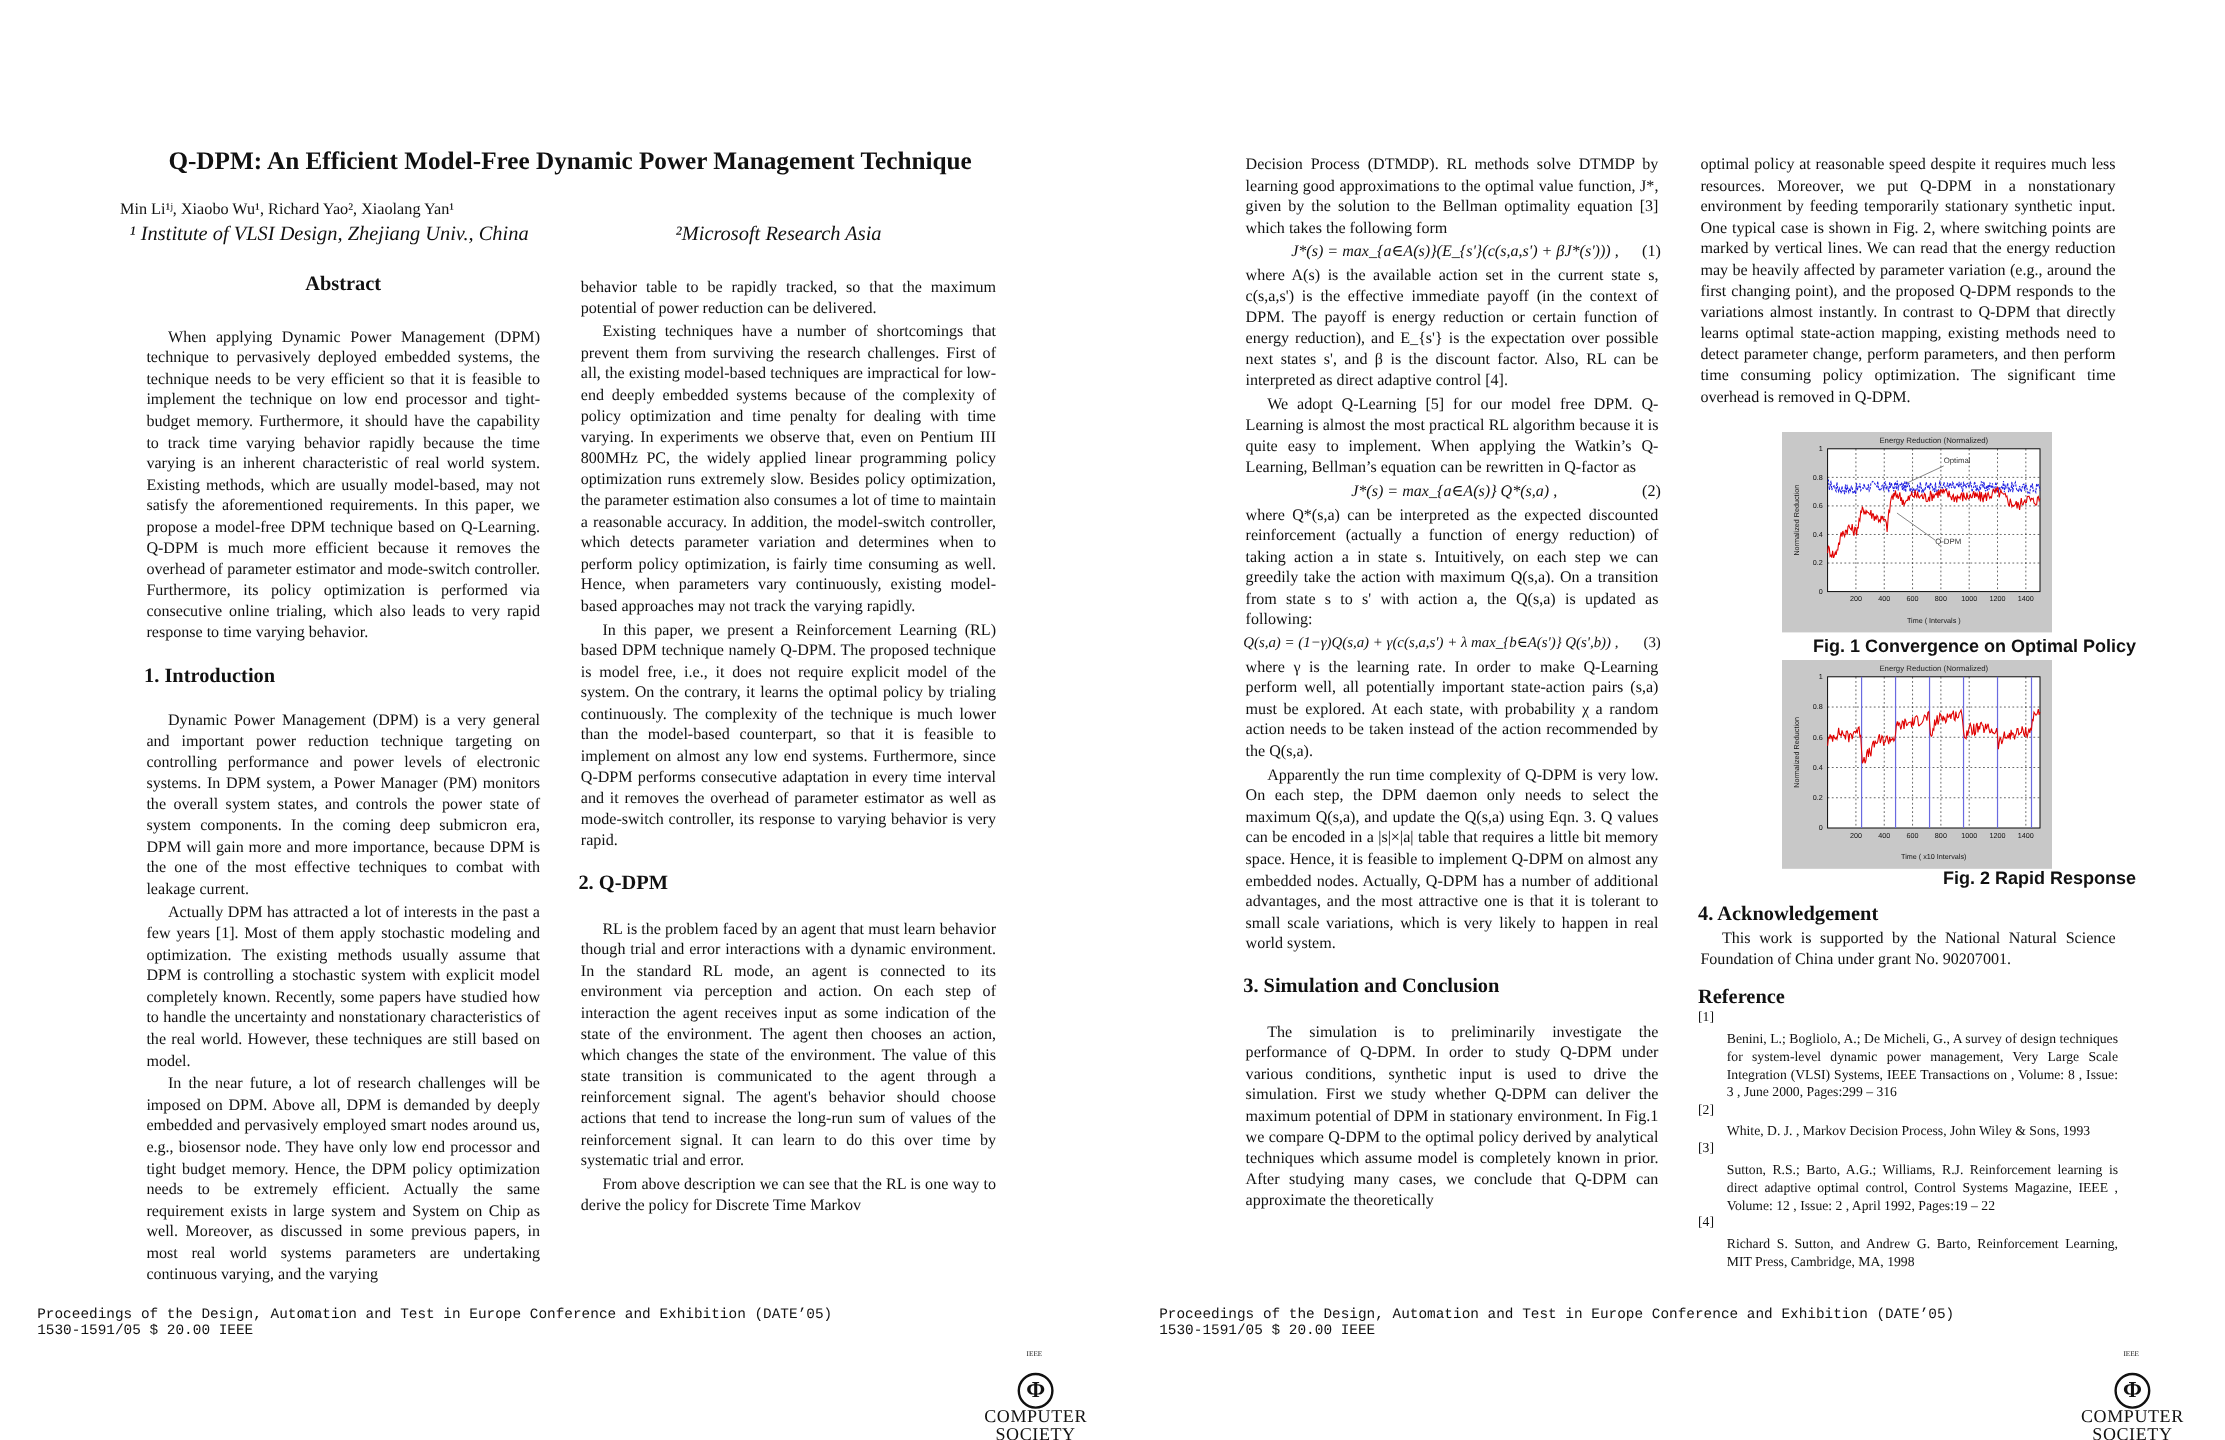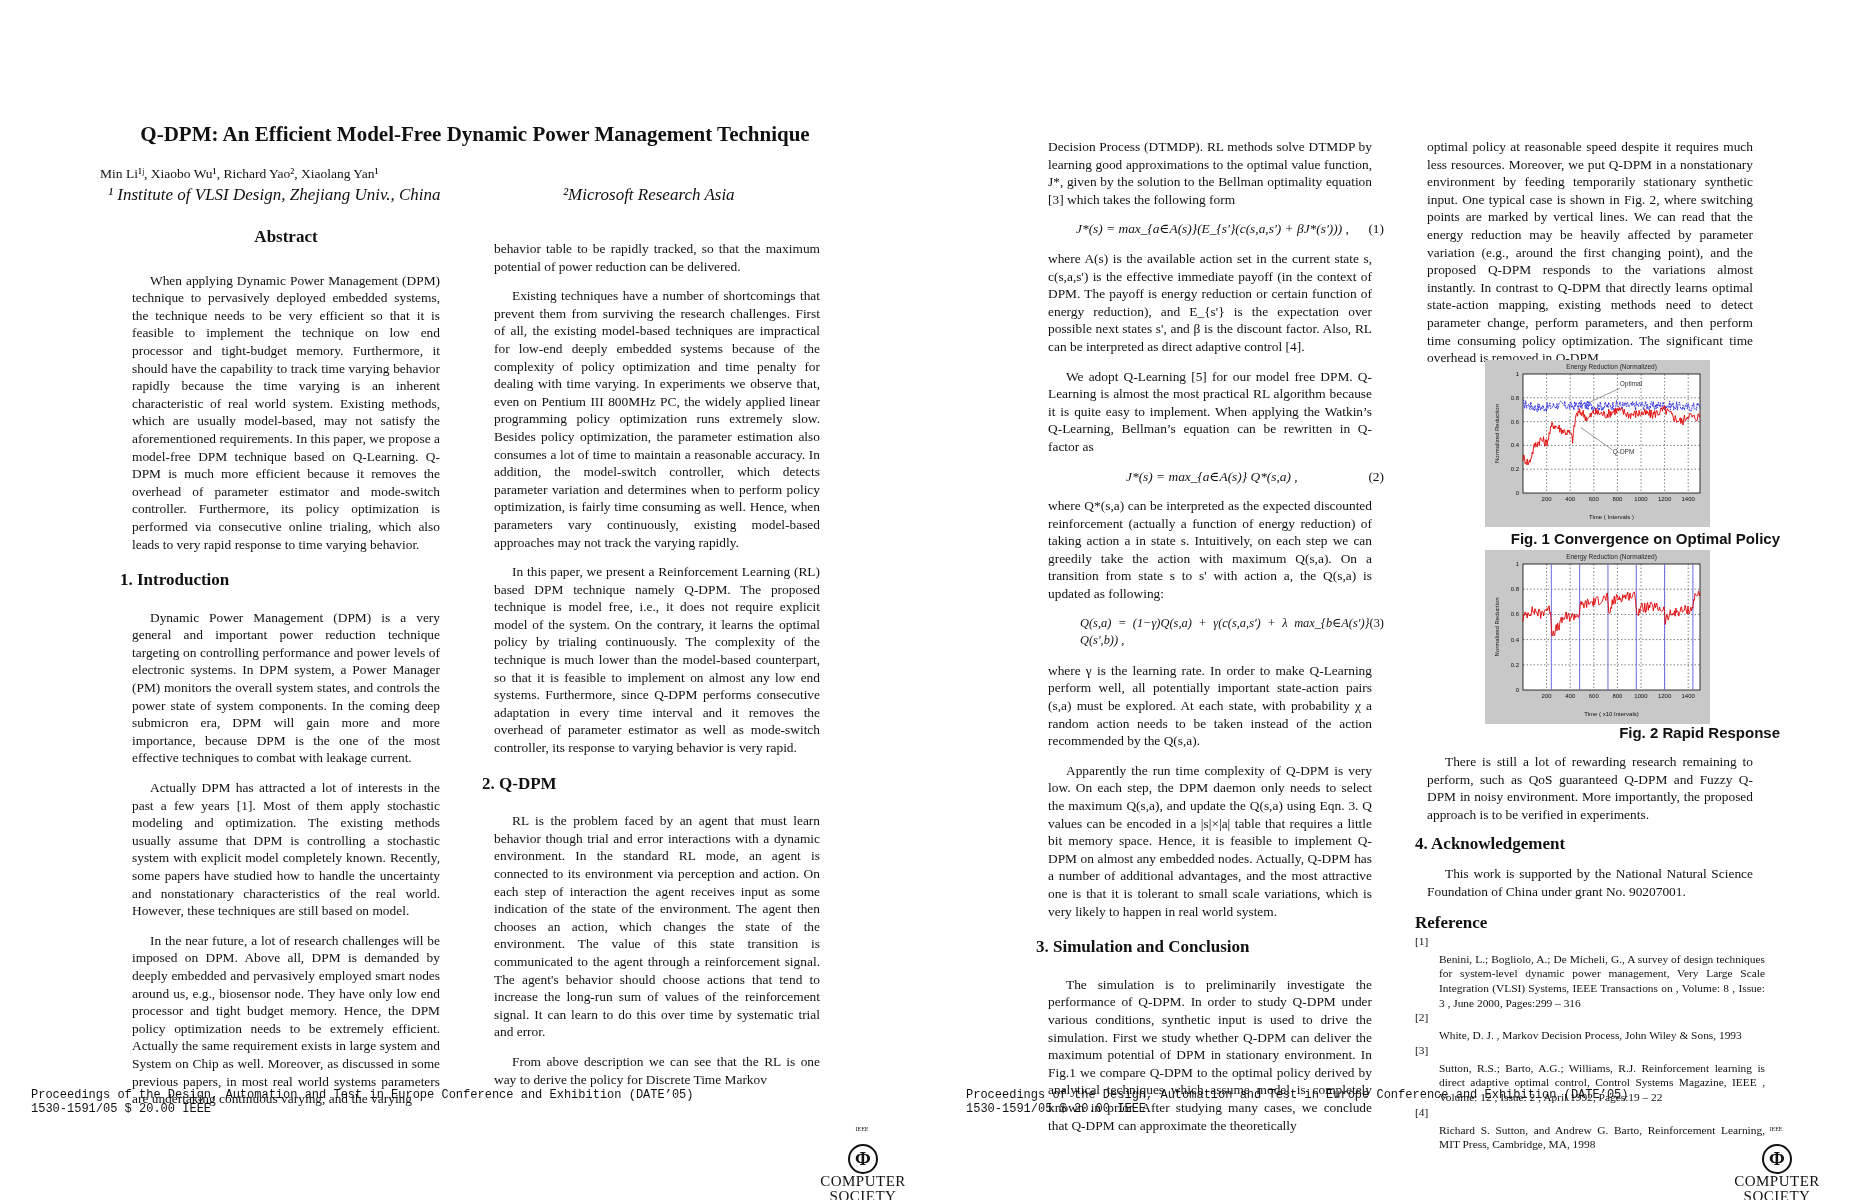--- a/index.html
+++ b/index.html
@@ -3,21 +3,21 @@
 <meta charset="utf-8">
 <style>
   html, body { margin:0; padding:0; background:#ffffff; }
   body { width:1854px; height:1200px; position:relative; overflow:hidden;
          font-family:"Liberation Serif", "DejaVu Serif", serif; color:#111; }
   .abs { position:absolute; }
   .title { left:100px; width:750px; top:122px; text-align:center; font-weight:bold; font-size:21px; }
   .authors { left:100px; width:750px; top:166px; text-align:left; font-size:13.5px; }
   .affil { top:185px; font-style:italic; font-size:17px; }
   .col { position:absolute; font-size:13.4px; line-height:17.6px; text-align:justify; }
-  .col p { margin:12px; text-indent:18px;font-family:Liberation Serif, serif; }
+  .col p { margin:2px; text-indent:18px;font-family:Liberation Serif, serif; }
   .col p.noindent { text-indent:0; }
   .h-abs { text-align:center; font-weight:bold; font-size:17px; margin:0 0 26px 0; }
   .h-sec { font-weight:bold; font-size:17px; margin:18px 0 20px 0; }
   .h-sec2 { font-weight:bold; font-size:17px; margin:12px 0 2px 0; }
   .eq { display:flex; justify-content:space-between; font-style:italic; padding-left:40px; margin:2px 0; }
   .eq .num { font-style:normal; }
   .footer { font-family:Liberation Mono, monospace; font-size:12px; line-height:14px; top:1088px; }
   .logo { text-align:center; font-family:"Liberation Serif", serif; width:90px; top:1126px; }
   .logo .ring { width:26px; height:26px; border:2px solid #111; border-radius:50%; margin:0 auto; font-size:19px; line-height:26px; font-weight:bold; }
   .logo .ieee { font-size:6px; display:inline-block; vertical-align:top; margin-right:2px; }
@@ -74,21 +74,21 @@
     <span>J*(s) = max_{a∈A(s)}(E_{s'}(c(s,a,s') + βJ*(s'))) ,</span>
     <span class="num">(1)</span>
   </div>
   <p class="noindent">where A(s) is the available action set in the current state s, c(s,a,s') is the effective immediate payoff (in the context of DPM. The payoff is energy reduction or certain function of energy reduction), and E_{s'} is the expectation over possible next states s', and β is the discount factor. Also, RL can be interpreted as direct adaptive control [4].</p>
   <p>We adopt Q-Learning [5] for our model free DPM. Q-Learning is almost the most practical RL algorithm because it is quite easy to implement. When applying the Watkin’s Q-Learning, Bellman’s equation can be rewritten in Q-factor as</p>
   <div class="eq" style="padding-left:90px;">
     <span>J*(s) = max_{a∈A(s)} Q*(s,a) ,</span>
     <span class="num">(2)</span>
   </div>
   <p class="noindent">where Q*(s,a) can be interpreted as the expected discounted reinforcement (actually a function of energy reduction) of taking action a in state s. Intuitively, on each step we can greedily take the action with maximum Q(s,a). On a transition from state s to s' with action a, the Q(s,a) is updated as following:</p>
-  <div class="eq" style="padding-left:0; font-size:12.4px;margin-left:44px;">
+  <div class="eq" style="padding-left:0; font-size:12.4px;">
     <span>Q(s,a) = (1−γ)Q(s,a) + γ(c(s,a,s') + λ max_{b∈A(s')} Q(s',b)) ,</span>
     <span class="num">(3)</span>
   </div>
   <p class="noindent">where γ is the learning rate. In order to make Q-Learning perform well, all potentially important state-action pairs (s,a) must be explored. At each state, with probability χ a random action needs to be taken instead of the action recommended by the Q(s,a).</p>
   <p>Apparently the run time complexity of Q-DPM is very low. On each step, the DPM daemon only needs to select the maximum Q(s,a), and update the Q(s,a) using Eqn. 3. Q values can be encoded in a |s|×|a| table that requires a little bit memory space. Hence, it is feasible to implement Q-DPM on almost any embedded nodes. Actually, Q-DPM has a number of additional advantages, and the most attractive one is that it is tolerant to small scale variations, which is very likely to happen in real world system.</p>
   <div class="h-sec">3.   Simulation and Conclusion</div>
   <p>The simulation is to preliminarily investigate the performance of Q-DPM. In order to study Q-DPM under various conditions, synthetic input is used to drive the simulation. First we study whether Q-DPM can deliver the maximum potential of DPM in stationary environment. In Fig.1 we compare Q-DPM to the optimal policy derived by analytical techniques which assume model is completely known in prior. After studying many cases, we conclude that Q-DPM can approximate the theoretically</p>
 </div>
 
 <div class="col" style="left:1415px; top:126px; width:350px;">
@@ -170,21 +170,20 @@
       <line x1="122.96" y1="14" x2="122.96" y2="140" stroke="#6a6ae0" stroke-width="1"></line>
       <line x1="151.28" y1="14" x2="151.28" y2="140" stroke="#6a6ae0" stroke-width="1"></line>
       <line x1="179.6" y1="14" x2="179.6" y2="140" stroke="#6a6ae0" stroke-width="1"></line>
       <line x1="207.92" y1="14" x2="207.92" y2="140" stroke="#6a6ae0" stroke-width="1"></line>
       <polyline points="38.0,71.5 38.7,64.7 39.4,65.3 40.1,61.9 40.8,64.9 41.5,63.6 42.2,68.0 43.0,62.5 43.7,64.7 44.4,65.8 45.1,64.6 45.8,66.1 46.5,62.2 47.2,56.6 47.9,62.1 48.6,61.8 49.3,63.7 50.0,58.6 50.7,61.0 51.5,63.0 52.2,62.9 52.9,66.1 53.6,59.4 54.3,59.1 55.0,61.6 55.7,68.4 56.4,61.9 57.1,61.2 57.8,62.0 58.5,66.0 59.2,61.9 59.9,59.9 60.7,59.5 61.4,60.6 62.1,58.5 62.8,60.3 63.5,56.3 64.2,55.8 64.9,63.8 65.6,62.3 66.3,75.9 67.0,86.1 67.7,84.5 68.4,80.9 69.2,86.0 69.9,84.0 70.6,77.4 71.3,74.5 72.0,80.8 72.7,73.1 73.4,77.6 74.1,80.2 74.8,72.8 75.5,69.3 76.2,67.4 76.9,72.8 77.6,67.2 78.4,69.4 79.1,69.5 79.8,67.9 80.5,63.9 81.2,61.9 81.9,69.2 82.6,66.5 83.3,63.2 84.0,64.1 84.7,71.4 85.4,68.5 86.1,68.2 86.9,63.8 87.6,63.3 88.3,67.3 89.0,70.1 89.7,64.0 90.4,67.6 91.1,66.0 91.8,66.4 92.5,64.7 93.2,67.6 93.9,66.3 94.6,62.0 95.3,54.4 96.1,51.2 96.8,55.0 97.5,52.3 98.2,53.5 98.9,57.9 99.6,55.5 100.3,50.8 101.0,51.1 101.7,57.5 102.4,48.9 103.1,50.5 103.8,54.5 104.6,54.1 105.3,52.2 106.0,52.1 106.7,51.7 107.4,51.7 108.1,56.2 108.8,47.7 109.5,54.7 110.2,52.4 110.9,47.7 111.6,47.0 112.3,46.5 113.0,47.8 113.8,54.7 114.5,54.7 115.2,53.7 115.9,53.4 116.6,52.5 117.3,51.3 118.0,49.1 118.7,45.9 119.4,46.3 120.1,47.6 120.8,50.5 121.5,43.7 122.3,43.0 123.0,51.7 123.7,61.9 124.4,63.5 125.1,62.7 125.8,57.4 126.5,58.4 127.2,49.6 127.9,54.6 128.6,52.0 129.3,46.1 130.0,53.8 130.7,51.0 131.5,44.5 132.2,45.4 132.9,48.1 133.6,50.0 134.3,46.6 135.0,49.8 135.7,48.3 136.4,52.2 137.1,51.0 137.8,44.6 138.5,47.7 139.2,47.4 140.0,44.9 140.7,49.1 141.4,45.0 142.1,44.9 142.8,42.1 143.5,49.6 144.2,50.5 144.9,43.0 145.6,47.6 146.3,48.4 147.0,47.9 147.7,44.4 148.4,43.4 149.2,41.8 149.9,45.7 150.6,51.7 151.3,59.6 152.0,64.6 152.7,64.8 153.4,65.6 154.1,58.7 154.8,63.0 155.5,58.5 156.2,55.1 156.9,53.0 157.7,56.3 158.4,62.1 159.1,61.3 159.8,53.1 160.5,62.6 161.2,61.7 161.9,54.1 162.6,52.5 163.3,60.3 164.0,55.1 164.7,57.9 165.4,52.6 166.1,52.0 166.9,54.3 167.6,54.8 168.3,60.8 169.0,58.1 169.7,53.2 170.4,57.6 171.1,55.0 171.8,53.1 172.5,57.7 173.2,60.6 173.9,60.3 174.6,57.1 175.4,60.6 176.1,60.5 176.8,61.5 177.5,60.9 178.2,59.6 178.9,56.7 179.6,62.8 180.3,74.4 181.0,68.5 181.7,64.6 182.4,65.8 183.1,70.0 183.8,67.8 184.6,63.6 185.3,59.7 186.0,65.1 186.7,64.6 187.4,65.2 188.1,63.0 188.8,64.4 189.5,60.8 190.2,66.2 190.9,58.1 191.6,62.4 192.3,60.8 193.1,61.9 193.8,66.1 194.5,62.6 195.2,61.4 195.9,57.1 196.6,57.1 197.3,62.3 198.0,61.7 198.7,60.4 199.4,60.4 200.1,55.3 200.8,58.0 201.5,61.7 202.3,64.1 203.0,56.0 203.7,61.9 204.4,64.0 205.1,60.6 205.8,57.2 206.5,60.7 207.2,57.1 207.9,58.1 208.6,49.7 209.3,50.4 210.0,43.5 210.8,44.8 211.5,45.9 212.2,45.6 212.9,44.1 213.6,40.9 214.3,45.8 215.0,43.5" fill="none" stroke="#e00000" stroke-width="0.9" stroke-dasharray=""></polyline>
     </svg>
 </div>
 <div class="fig-cap" style="left:1415px; top:724px; width:365px;">Fig. 2 Rapid Response</div>
 
 <div class="col" style="left:1415px; top:741px; width:350px;">
-  <p>There is still a lot of rewarding research remaining to perform, such as QoS guaranteed Q-DPM and Fuzzy Q-DPM in noisy environment. More importantly, the proposed approach is to be verified in experiments.</p>
   <div class="h-sec2" style="">4.   Acknowledgement</div>
   <p>This work is supported by the National Natural Science Foundation of China under grant No. 90207001.</p>
   <div class="h-sec2" style="margin-top:14px;">Reference</div>
   <div class="refs" id="refs">
       <div class="ref">
         <span class="rn">[1]</span>
         <span class="rt">Benini, L.; Bogliolo, A.; De Micheli, G., A survey of design techniques for system-level dynamic power management, Very Large Scale Integration (VLSI) Systems, IEEE Transactions on , Volume: 8 , Issue: 3 , June 2000, Pages:299 – 316</span>
       </div>
       <div class="ref">
         <span class="rn">[2]</span>

